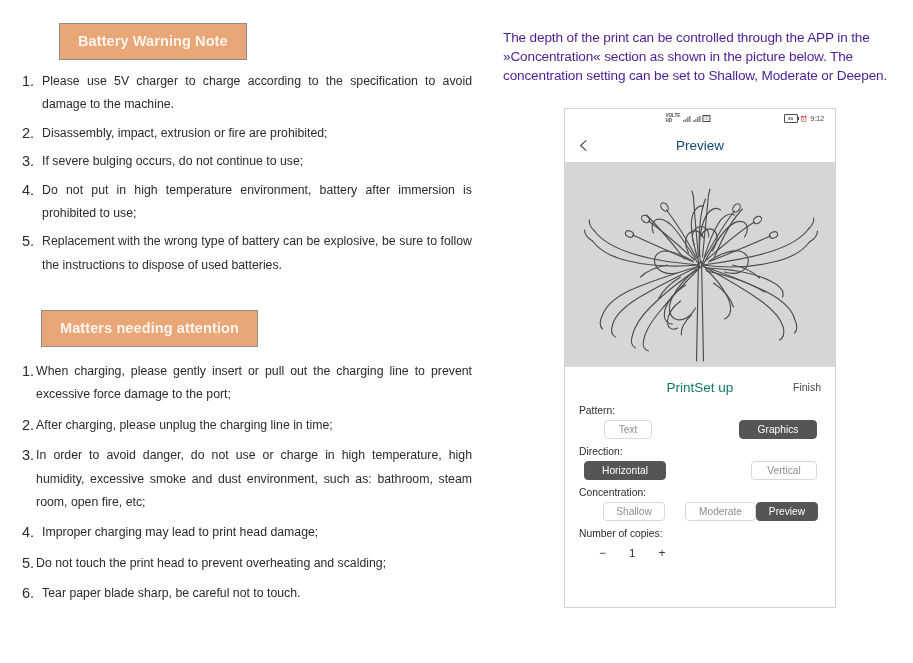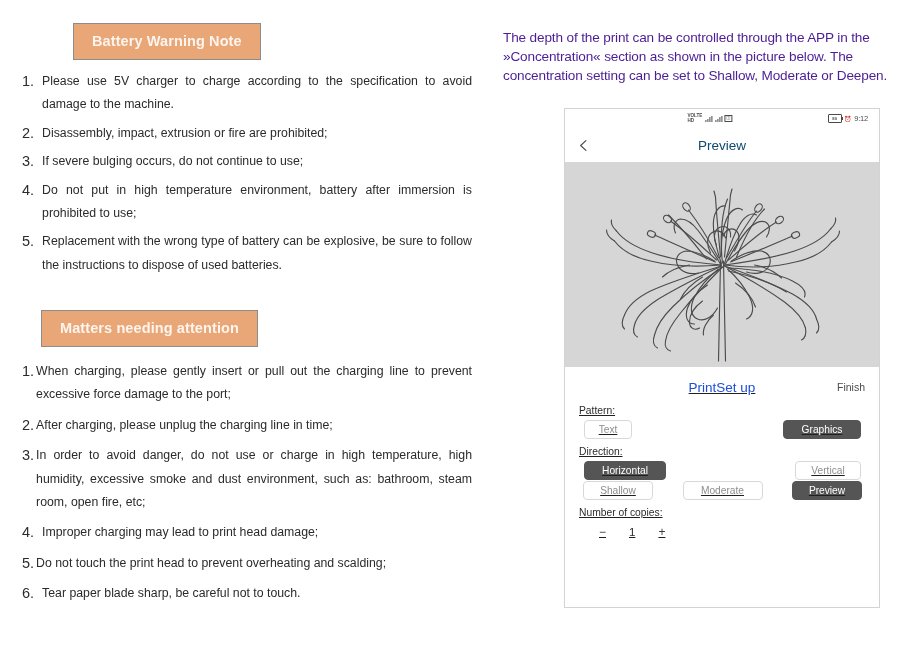--- a/index.html
+++ b/index.html
@@ -31,21 +31,21 @@
     display: inline-block;
     background: #e9a677;
     border: 1px solid #8c8c8c;
     color: #fdf4ee;
     font-size: 14.5px;
     font-weight: 600;
     letter-spacing: .1px;
     padding: 9px 18px 10px 18px;
     box-sizing: border-box;
   }
-  #battery-heading-wrap { position: absolute; left: 41px; top: 23px; padding-left: 32px; }
+  #battery-heading-wrap { position: absolute; left: 27px; top: 23px; padding-left: 32px; }
   #attention-heading-wrap { position: absolute; left: 41px; top: 310px; }
 
   .list-block {
     position: absolute;
     left: 22px;
     width: 450px;
     box-sizing: border-box;
   }
   #battery-list { top: 70px; }
   #attention-list { top: 360px; }
@@ -100,29 +100,28 @@
     line-height: 1.42;
     color: #4c1d95;
     letter-spacing: -0.15px;
   }
 
   
   #phone-mockup {
     position: absolute;
     left: 66px;
     top: 108px;
-    width: 316px;
+    width: 272px;
     height: 500px;
     background: #ffffff;
     border: 1px solid #d3d3d3;
     box-sizing: border-box;
     overflow: hidden;
     display: flex;
     flex-direction: column;
-    text-decoration: underline;
   }
 
   
   #phone-status-bar {
     height: 19px;
     flex: 0 0 auto;
     display: flex;
     align-items: center;
     position: relative;
     background: #ffffff;
@@ -249,21 +248,21 @@
   }
   #settings-header {
     position: relative;
     height: 22px;
     display: flex;
     align-items: center;
     justify-content: center;
   }
   #settings-title {
     font-size: 13.5px;
-    color: #1d4ed8;
+    color: #0f766e;
   }
   #finish-button {
     position: absolute;
     right: 0;
     font-size: 10.5px;
     color: #4a4a4a;
   }
 
   .field-label {
     font-size: 10.3px;
@@ -287,20 +286,21 @@
     justify-content: center;
     height: 19px;
     box-sizing: border-box;
     white-space: nowrap;
     filter: blur(0.15px);
   }
   .opt-btn.unselected {
     background: #ffffff;
     border: 1px solid #d8d8d8;
     color: #8e8e8e;
+    margin-left: 20px;
   }
   .opt-btn.selected {
     background: #555555;
     border: 1px solid #555555;
     color: #ffffff;
   }
   .w-text      { width: 48px; }
   .w-graphics  { width: 78px; }
   .w-horiz     { width: 82px; }
   .w-vert      { width: 66px; }
@@ -515,20 +515,21 @@
         <span class="opt-btn unselected w-text">Text</span>
         <span class="opt-btn selected w-graphics">Graphics</span>
       </div>
 
       <div class="field-label">Direction:</div>
       <div class="opt-row two-up">
         <span class="opt-btn selected w-horiz">Horizontal</span>
         <span class="opt-btn unselected w-vert">Vertical</span>
       </div>
 
+      <div class="field-label">Concentration:</div>
       <div class="opt-row three-up">
         <span class="opt-btn unselected w-conc">Shallow</span>
         <span class="opt-btn unselected w-conc-wide">Moderate</span>
         <span class="opt-btn selected w-conc">Preview</span>
       </div>
 
       <div class="field-label">Number of copies:</div>
       <div id="copies-row">
         <span class="step-btn">−</span>
         <span id="copies-value">1</span>

